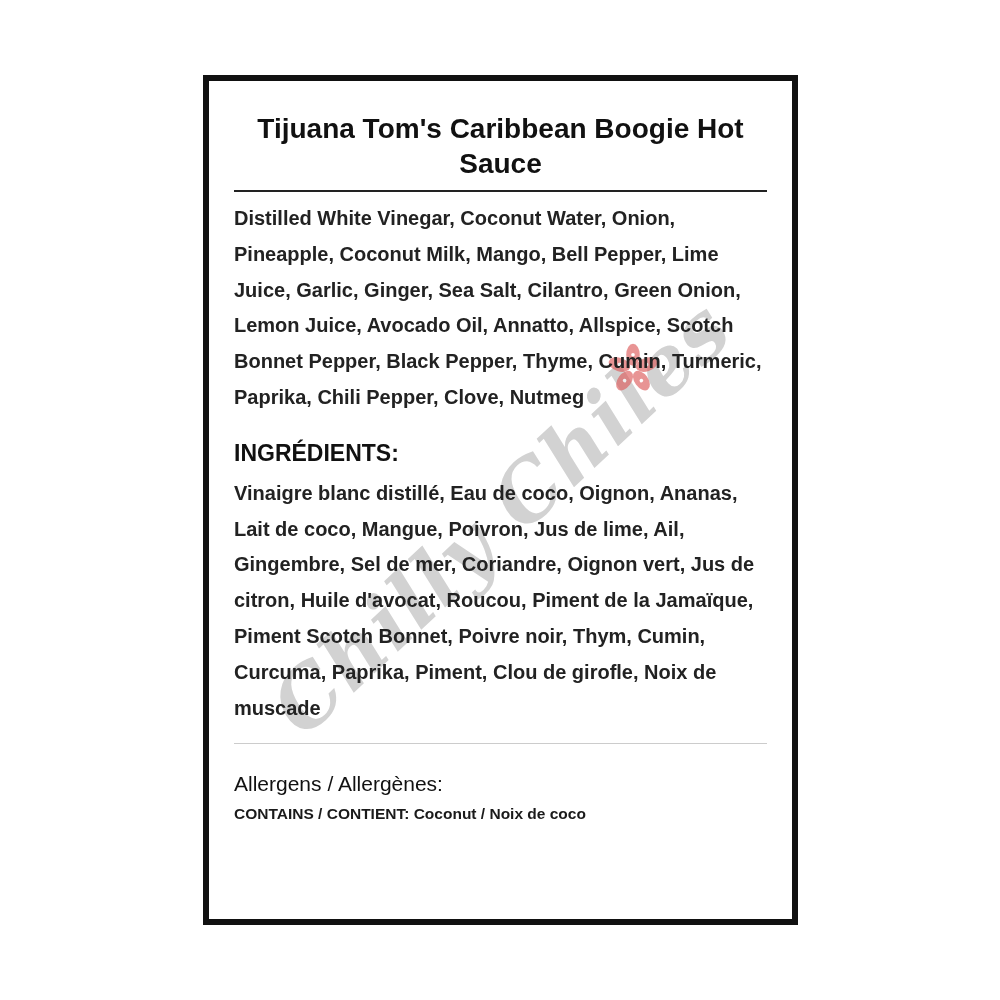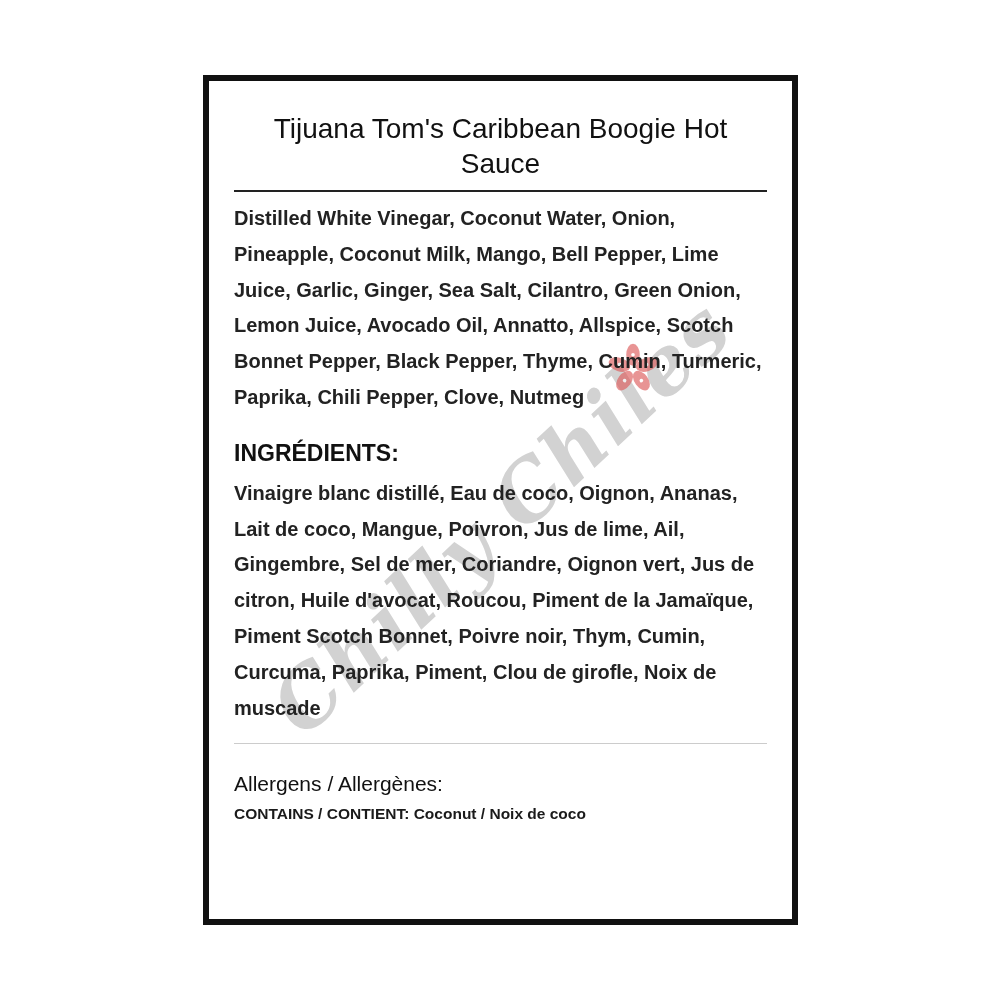--- a/index.html
+++ b/index.html
@@ -59,21 +59,21 @@
   .content {
     position: relative;
     z-index: 1;
     padding: 0 25px;
   }
   .title {
     margin: 30px auto 0 auto;
     max-width: 540px;
     font-size: 28px;
     line-height: 1.25;
-    font-weight: normal;
+    font-weight: bold;
     text-align: center;
     color: #111111;
   }
   .title-rule {
     margin-top: 9px;
     border: 0;
     border-top: 2px solid #222222;
     width: 100%;
   }
   .sec-heading {

